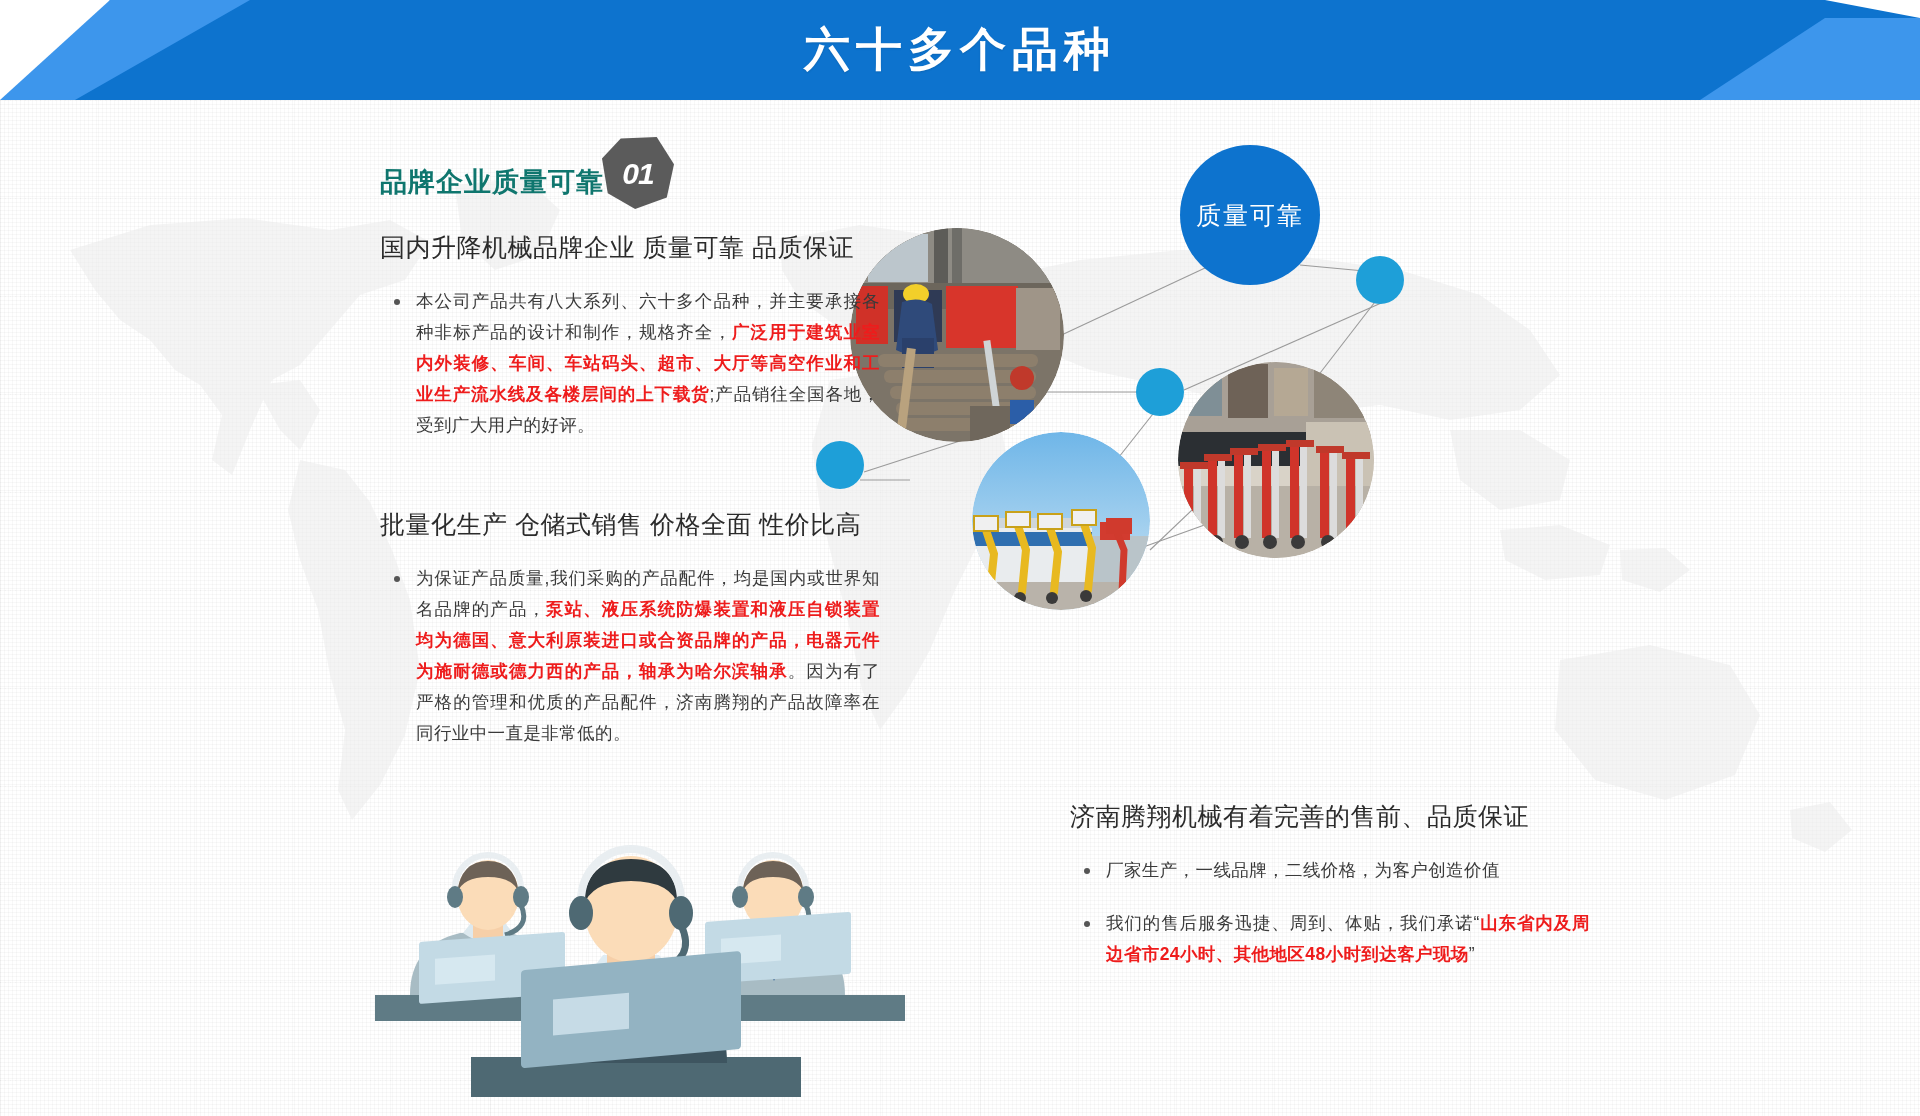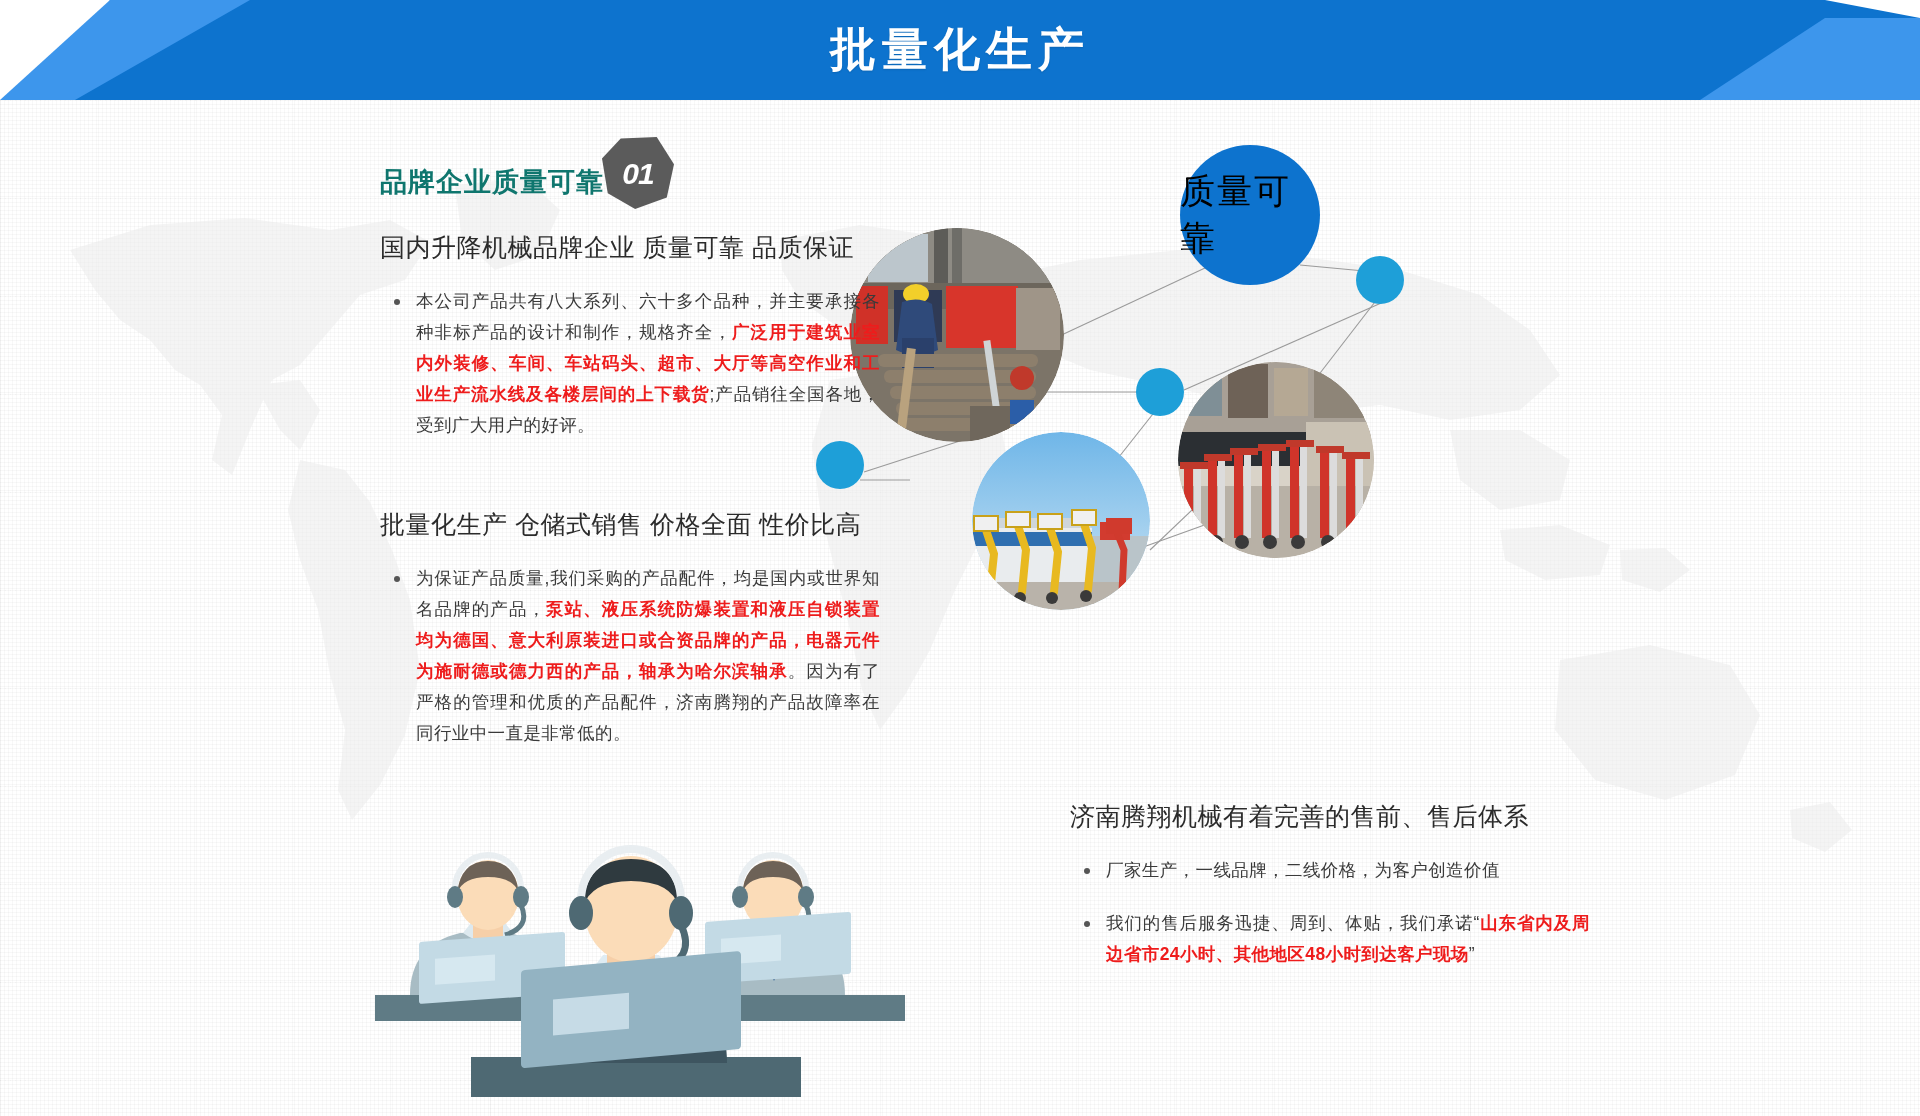--- a/index.html
+++ b/index.html
@@ -83,21 +83,21 @@
   }
   .hl{color:#ee1c1c;font-weight:bold;}
 
   
   #network{position:absolute;left:860px;top:150px;width:700px;height:460px;z-index:4;}
   #net-svg{position:absolute;left:0;top:0;}
   .node-main{
     position:absolute;border-radius:50%;background:#0d73ce;
     display:flex;align-items:center;justify-content:center;
   }
-  .node-main span{color:#000000;font-size:35px;font-weight:500;letter-spacing:2px;}
+  .node-main span{color:#ffffff;font-size:25px;font-weight:500;letter-spacing:2px;}
   .node-dot{position:absolute;border-radius:50%;background:#1e9fd8;}
   .photo{position:absolute;border-radius:50%;overflow:hidden;}
 
   
   #callcenter{position:absolute;left:375px;top:785px;width:530px;height:331px;z-index:6;}
 </style>
 </head>
 <body>
 
 <div id="bg-layer">
@@ -132,21 +132,21 @@
   </svg>
 </div>
 
 <div id="header">
   <svg width="1920" height="100" viewBox="0 0 1920 100">
     <polygon points="110,0 1920,0 1920,100 60,100" fill="#0d73ce"></polygon>
     <polygon points="110,0 250,0 75,100 0,100" fill="#3d96ec"></polygon>
     <polygon points="1700,100 1920,100 1920,18 1825,18" fill="#3d96ec"></polygon>
     <polygon points="1825,0 1920,0 1920,18" fill="#ffffff"></polygon>
   </svg>
-  <div id="header-title">批量化生产</div>
+  <div id="header-title">六十多个品种</div>
 </div>
 
 <section class="feature" id="feature-1">
   <div class="feat-head">
     <div class="feat-title">品牌企业质量可靠</div>
     <div class="badge" id="badge-1">
       <span>01</span>
     </div>
   </div>
   <div class="feat-sub">国内升降机械品牌企业 质量可靠 品质保证</div>
@@ -156,21 +156,21 @@
 </section>
 
 <section class="feature" id="feature-2">
   <div class="feat-sub">批量化生产 仓储式销售 价格全面 性价比高</div>
   <ul class="bullets">
       <li><span>为保证产品质量,我们采购的产品配件，均是国内或世界知名品牌的产品，</span><span class="hl">泵站、液压系统防爆装置和液压自锁装置均为德国、意大利原装进口或合资品牌的产品，电器元件为施耐德或德力西的产品，轴承为哈尔滨轴承</span><span>。因为有了严格的管理和优质的产品配件，济南腾翔的产品故障率在同行业中一直是非常低的。</span></li>
     </ul>
 </section>
 
 <section class="feature" id="feature-3">
-  <div class="feat-sub">济南腾翔机械有着完善的售前、售后体系</div>
+  <div class="feat-sub">济南腾翔机械有着完善的售前、品质保证</div>
   <ul class="bullets">
       <li><span>厂家生产，一线品牌，二线价格，为客户创造价值</span></li>
       <li><span>我们的售后服务迅捷、周到、体贴，我们承诺“</span><span class="hl">山东省内及周边省市24小时、其他地区48小时到达客户现场</span><span>”</span></li>
     </ul>
 </section>
 
 <div id="network">
   <svg id="net-svg" width="700" height="460" viewBox="0 0 700 460">
     <g stroke="#9a9a9a" stroke-width="1.1" fill="none">
       <line x1="345" y1="118" x2="178" y2="196"></line>

